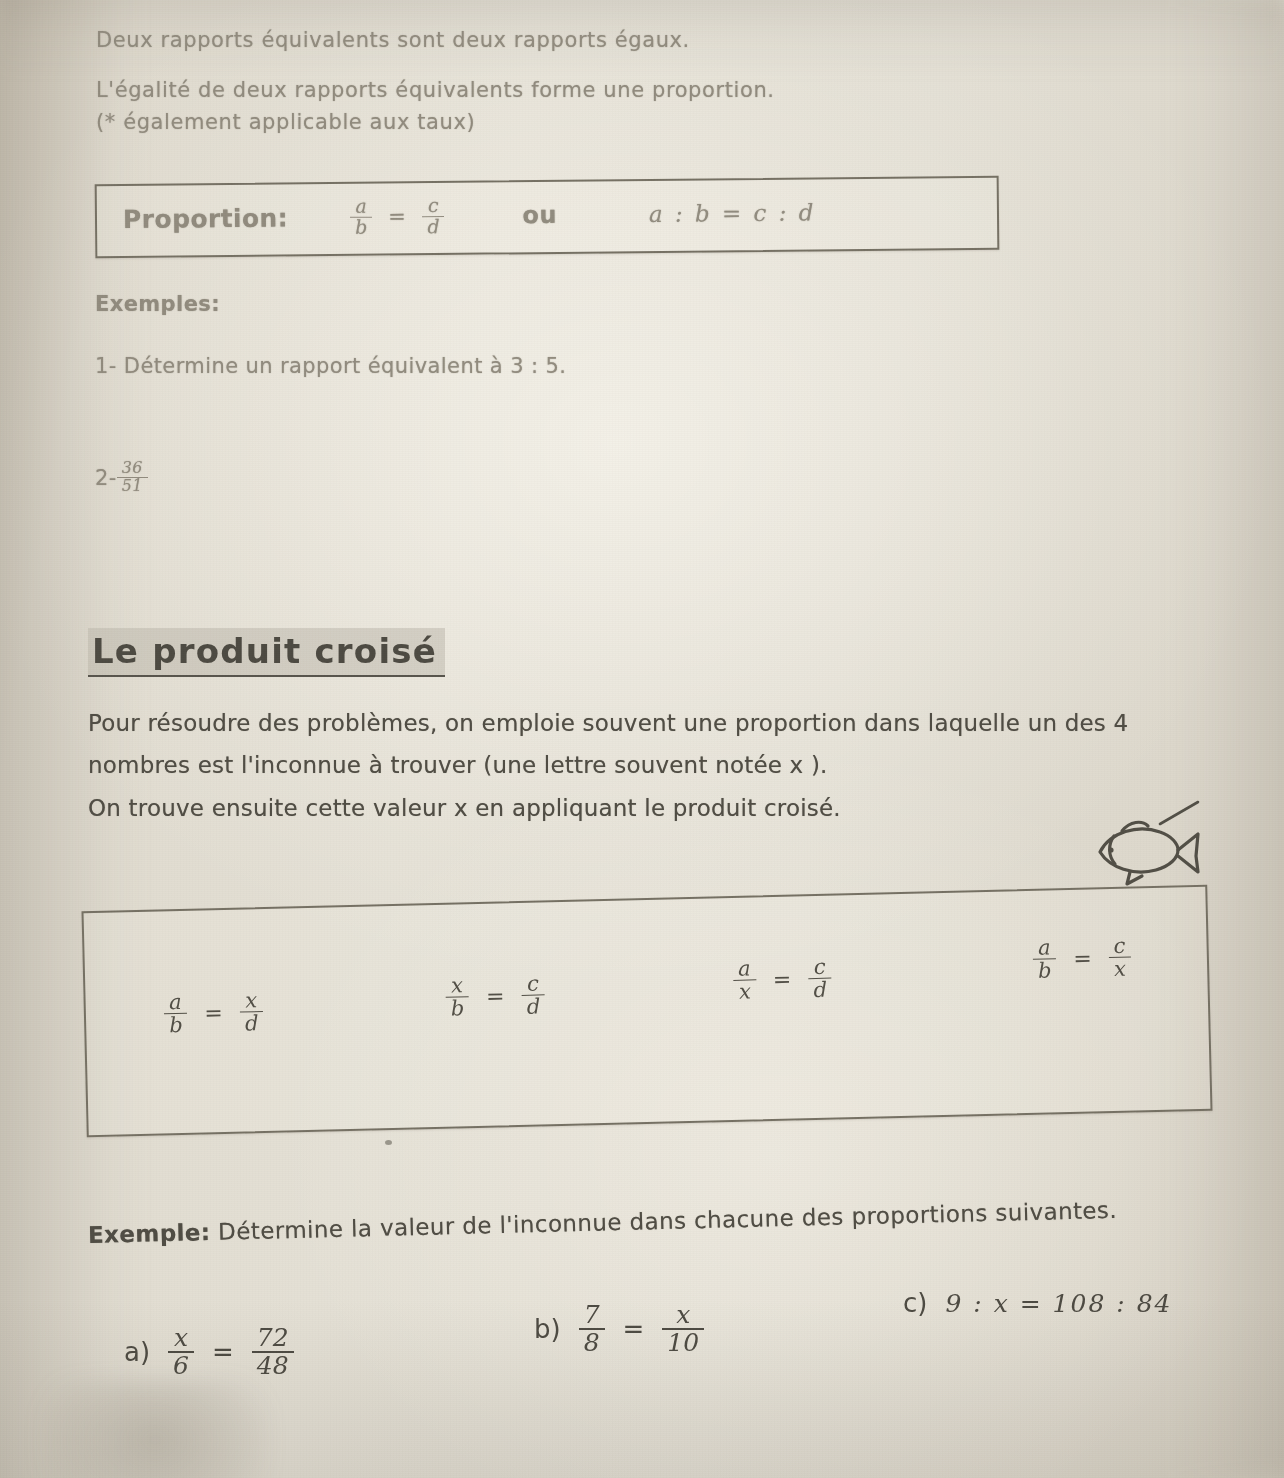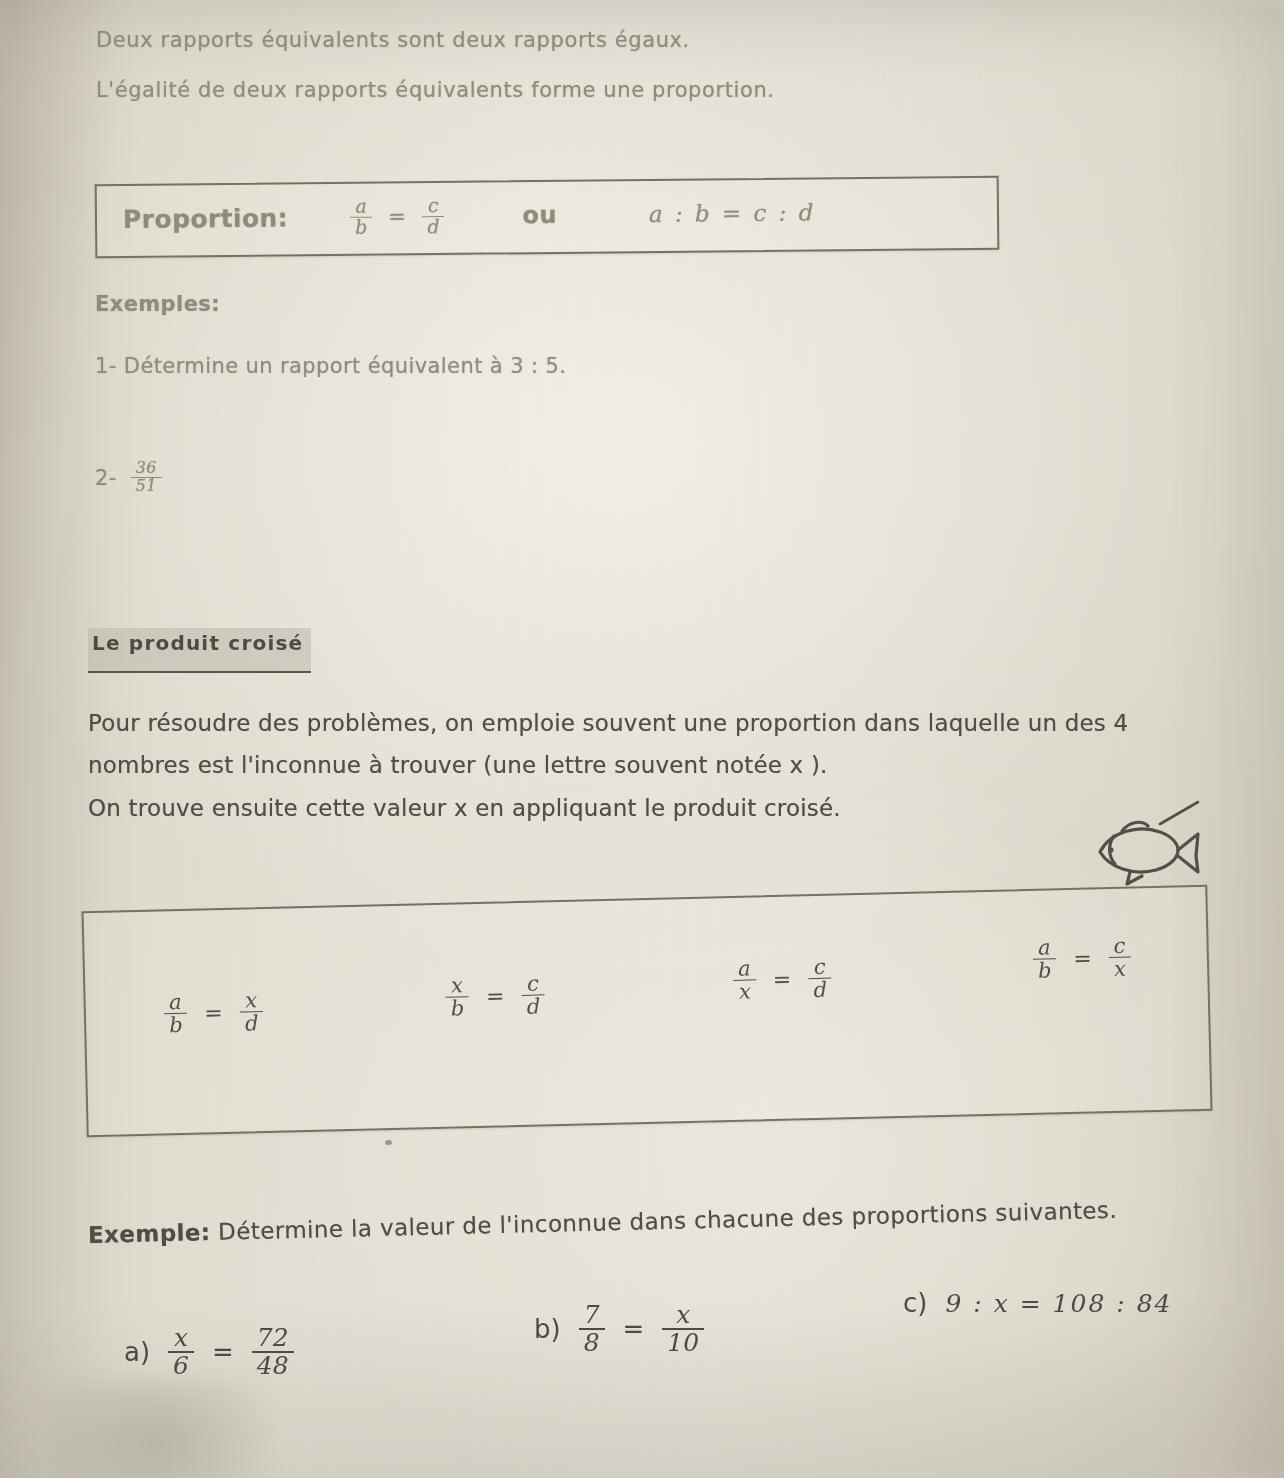--- a/index.html
+++ b/index.html
@@ -145,26 +145,26 @@
     display: flex;
     align-items: center;
     font-size: 21px;
     color: #4f4c43;
   }
   .cp-item .eq { margin: 0 17px; font-size: 22px; }
 
   
   #heading {
     left: 88px; top: 628px;
-    font-size: 20px;
+    font-size: 34px;
     font-weight: bold;
     letter-spacing: 1.2px;
     color: #4a473f;
     background: linear-gradient(180deg, rgba(185,180,168,0.50) 0%, rgba(178,173,160,0.42) 100%);
-    padding: 3px 8px 16px 4px;
+    padding: 3px 8px 4px 4px;
     border-bottom: 2px solid #55524a;
   }
 
   
   .ex-item { position: absolute; display: flex; align-items: center; color: #4a473f; }
   .ex-item .tag { font-size: 26px; margin-right: 18px; }
   .ex-item .eq { margin: 0 18px; font-size: 26px; }
   .ex-item .frac { font-size: 25px; }
   .ex-item .frac .den { border-top-width: 2px; }
 
@@ -185,20 +185,21 @@
 
   <div class="paper-base"></div>
   <div class="shadow-top"></div>
   <div class="shadow-left"></div>
   <div class="shadow-right"></div>
   <div class="shadow-bottomband"></div>
   <div class="shadow-blob"></div>
 
   <div class="tx faded" style="left:96px; top:78px; font-size:21px; letter-spacing:0.6px;">L'égalité de deux rapports équivalents  forme une proportion.</div>
   <div class="tx faded" style="left:96px; top:28px; font-size:21px; letter-spacing:0.6px;">Deux rapports équivalents sont deux rapports égaux.</div>
+  <div class="tx faded" style="left:96px; top:110px; font-size:21px; letter-spacing:0.6px;">(* également applicable aux taux)</div>
 
   <div class="box" id="prop-box"></div>
   <div id="prop-row">
     <span class="tx faded bold lbl" style="position:relative; left:0; top:0;">Proportion:</span>
 
     <span class="frac serif faded f1">
       <span class="num">a</span>
       <span class="den">b</span>
     </span>
 
@@ -216,21 +217,21 @@
 
   <div class="tx faded bold" style="left:95px; top:292px; font-size:21px;">Exemples:</div>
 
   <div class="tx faded" style="left:95px; top:354px; font-size:21px;">
     <span>1-</span>
     <span>Détermine un rapport équivalent à 3 : 5.</span>
   </div>
 
   <div class="tx faded" style="left:95px; top:462px; font-size:21px; display:flex; align-items:center;">
     <span>2-</span>
-    <span class="frac serif" style="font-size:16px; margin-left:14px; margin-top:-2px;text-align:center;">
+    <span class="frac serif" style="font-size:16px; margin-left:0; margin-top:-2px;text-align:center;">
       <span class="num">36</span>
       <span class="den">51</span>
     </span>
   </div>
 
   <div class="tx" id="heading">Le produit croisé</div>
 
   <div class="tx dark" style="left:88px; top:710px; font-size:23px; letter-spacing:0.2px;text-align:center;">Pour résoudre des problèmes, on emploie souvent une proportion dans laquelle un des 4</div>
   <div class="tx dark" style="left:88px; top:795px; font-size:23px; letter-spacing:0.2px;">On trouve ensuite cette valeur x  en appliquant le produit croisé.</div>
   <div class="tx dark" style="left:88px; top:752px; font-size:23px; letter-spacing:0.2px;">nombres est l'inconnue à trouver (une lettre souvent notée x ).</div>

